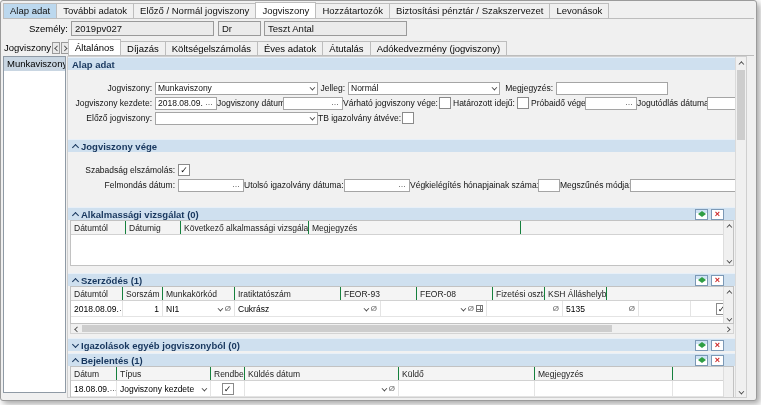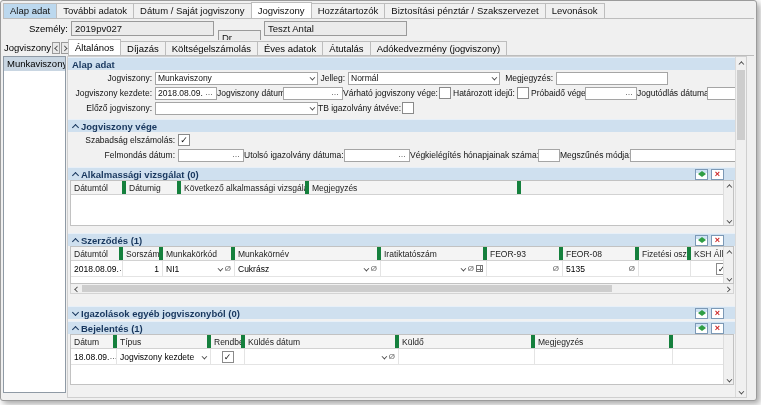--- a/index.html
+++ b/index.html
@@ -62,65 +62,65 @@
   .sech .ch::after{ border-color:#17365d; }
   .icgrp{ margin-left:auto; display:flex; align-items:center; padding-right:8px; }
   .sic{ width:13px; height:11px; border:1px solid #7c99b6; background:#fff; display:inline-flex; align-items:center;
         justify-content:center; margin-left:3px; }
   .sic.arr{ background:linear-gradient(#cfe3f4 0 3px,#fff 3px); }
   .tri-l{ width:0;height:0;border-top:3px solid transparent;border-bottom:3px solid transparent;border-right:4px solid #2f9e44; }
   .tri-r{ width:0;height:0;border-top:3px solid transparent;border-bottom:3px solid transparent;border-left:4px solid #2f9e44; }
   .sic.x b{ color:#c22; font-size:9px; font-weight:bold; line-height:1; }
 
   
-  .frows{ padding:1px 2px; }
+  .frows{ padding:11px 2px; }
   .frow{ display:flex; align-items:center; height:14px; margin-bottom:1px; font-size:8.5px; white-space:nowrap; color:#111; }
   .lbl{ text-align:right; padding-right:3px; flex:0 0 auto; }
   .inp,.combo,.datef{ background:#fff; border:1px solid #a5a5a5; height:13px; display:flex; align-items:center;
                       padding:0 2px; font-size:8.5px; overflow:hidden; flex:0 0 auto; }
   .combo .ddw,.cellddw{ margin-left:auto; display:flex; align-items:center; }
   .datef .dots{ margin-left:auto; color:#222; font-size:8px; line-height:6px; letter-spacing:1px; }
   .chk{ width:12px; height:12px; border:1px solid #8a8a8a; background:#fff; display:inline-flex; align-items:center;
         justify-content:center; font-size:9px; color:#111; flex:0 0 auto; margin-right:2px; }
 
   
   .grid{ position:relative; background:#fff; border:1px solid #c2c2c2; margin:0 2px; overflow:hidden; }
   .ghead{ display:flex; height:14px; background:#f4f4f4; border-bottom:1px solid #d2d2d2; font-size:8.5px; color:#222; }
-  .gh{ border-right:4px solid #15803d; padding:0 3px; display:flex; align-items:center; overflow:hidden; white-space:nowrap; flex:0 0 auto; }
+  .gh{ border-right:1px solid #15803d; padding:0 3px; display:flex; align-items:center; overflow:hidden; white-space:nowrap; flex:0 0 auto; }
   .grow{ display:flex; height:16px; border-bottom:1px solid #e4e4e4; font-size:8.5px; background:#fff; }
   .gc{ border-right:1px solid #e4e4e4; padding:0 3px; display:flex; align-items:center; overflow:hidden; white-space:nowrap; flex:0 0 auto; }
   .gc.num{ justify-content:flex-end; }
   .lookup{ color:#666; font-size:8px; margin-left:2px; }
   .griddot{ width:7px; height:7px; border:1px solid #777; margin-left:2px; flex:0 0 auto;
             background:linear-gradient(#777,#777) 3px 0/1px 100% no-repeat, linear-gradient(#777,#777) 0 3px/100% 1px no-repeat; }
   .msbv{ position:absolute; right:0; top:0; bottom:0; width:10px; background:#f0f0f0; border-left:1px solid #ddd; }
   .msbv .sbtn{ position:absolute; left:0; width:9px; height:9px; display:flex; align-items:center; justify-content:center; }
   .hsb{ height:10px; background:#f0f0f0; border:1px solid #d4d4d4; border-top:none; margin:0 2px; position:relative; }
   .hsb .sbtn{ position:absolute; top:0; width:10px; height:9px; display:flex; align-items:center; justify-content:center; }
   .hsb .thumb{ position:absolute; left:11px; top:1px; height:7px; width:530px; background:#cdcdcd; }
 </style>
 </head>
 <body>
 
 <div class="window">
 
   <div class="toptabs">
     <div class="ttab hl">Alap adat</div>
     <div class="ttab">További adatok</div>
-    <div class="ttab">Dátum / Saját jogviszony</div>
+    <div class="ttab">Előző / Normál jogviszony</div>
     <div class="ttab active">Jogviszony</div>
     <div class="ttab">Hozzátartozók</div>
     <div class="ttab">Biztosítási pénztár / Szakszervezet</div>
     <div class="ttab">Levonások</div>
   </div>
 
   <div class="personrow">
     <div class="plbl">Személy:</div>
     <div class="pfield" style="left:70px; width:143px;">2019pv027</div>
-    <div class="pfield" style="left:217px; width:43px;margin-top:9px;">Dr</div>
+    <div class="pfield" style="left:217px; width:43px;">Dr</div>
     <div class="pfield" style="left:263px; width:143px;">Teszt Antal</div>
   </div>
 
   <div class="panehead">
     <span class="phlbl">Jogviszony</span>
     <span class="pbtn">
         <span class="ch left sm"></span>
       </span>
     <span class="pbtn">
         <span class="ch right sm"></span>
@@ -275,21 +275,20 @@
           <span class="sic x">
               <b>×</b>
             </span>
         </span>
       </div>
       <div class="grid" style="height:38px">
         <div class="ghead">
           <span class="gh" style="width:52px">Dátumtól</span>
           <span class="gh" style="width:40px">Sorszám</span>
           <span class="gh" style="width:72px">Munkakörkód</span>
-          <span class="gh" style="width:146px">Munkakörnév</span>
           <span class="gh" style="width:106px">Iratiktatószám</span>
           <span class="gh" style="width:76px">FEOR-93</span>
           <span class="gh" style="width:76px">FEOR-08</span>
           <span class="gh" style="width:52px">Fizetési osztály</span>
           <span class="gh" style="width:62px">KSH Álláshelybe</span>
         </div>
         <div class="grow">
           <span class="gc" style="width:52px">
             <span>2018.08.09.</span>
             <span class="dots" style="margin-left:auto;font-size:8px">…</span>
@@ -346,21 +345,21 @@
       <div class="hsb">
         <span class="sbtn" style="left:0">
             <span class="ch left sm"></span>
           </span>
         <span class="thumb"></span>
         <span class="sbtn" style="right:0">
             <span class="ch right sm"></span>
           </span>
       </div>
 
-      <div class="sech" style="margin-top:12px">
+      <div class="sech" style="margin-top:4px">
         <span class="ch down"></span>
         <span>Igazolások egyéb jogviszonyból (0)</span>
         <span class="icgrp">
           <span class="sic arr">
               <i class="tri-l"></i>
               <i class="tri-r"></i>
             </span>
           <span class="sic x">
               <b>×</b>
             </span>

